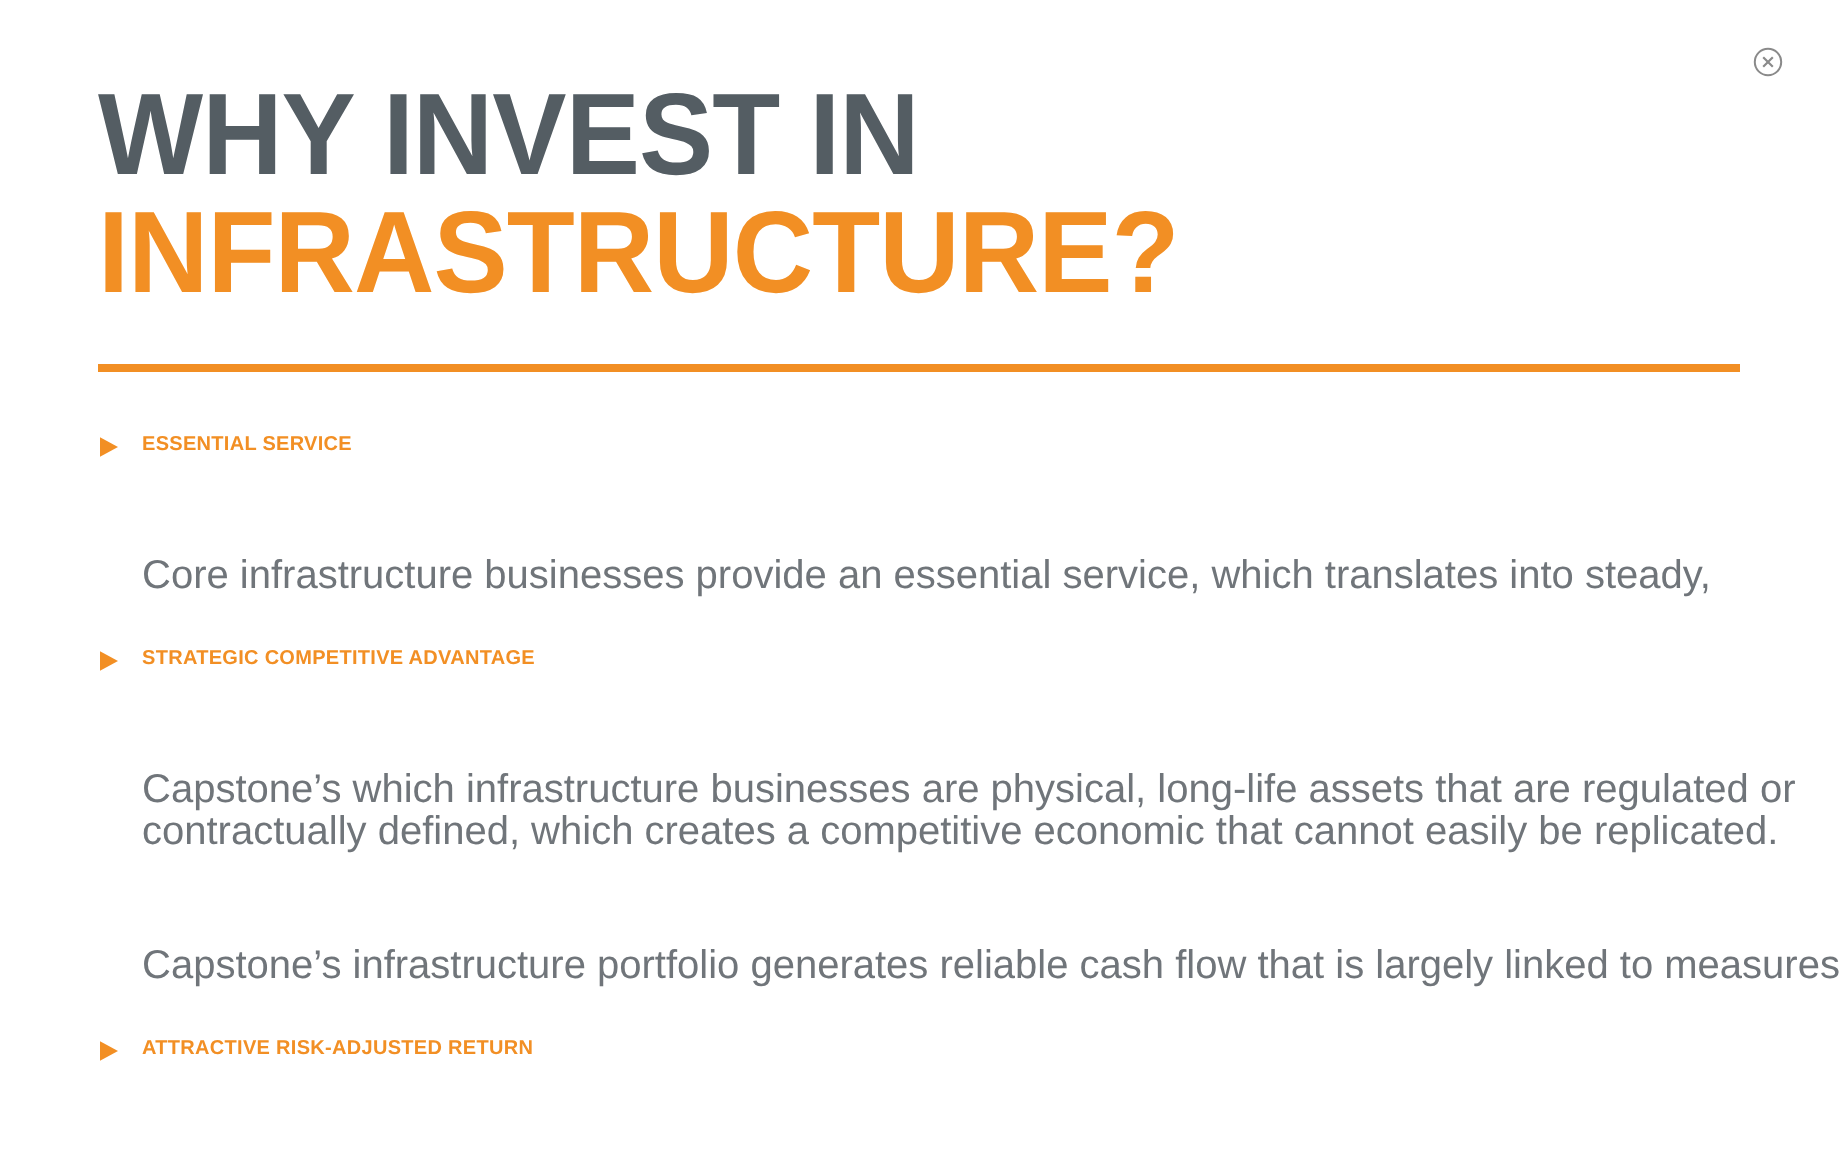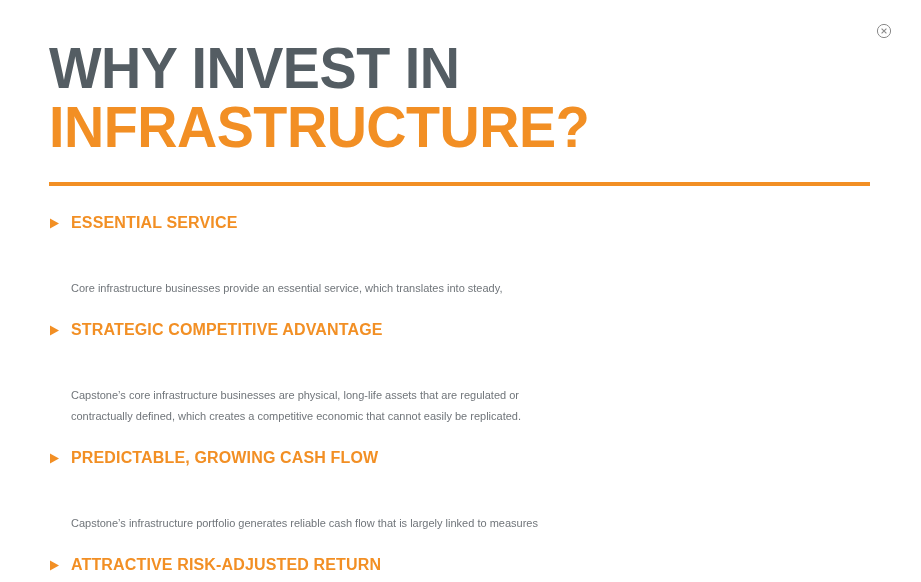--- a/index.html
+++ b/index.html
@@ -92,33 +92,33 @@
   .bullet-marker {
     flex: 0 0 auto;
     width: 22px;
     padding-top: 4px;
   }
   .bullet-marker svg { display: block; }
 
   .bullet-heading {
     font-family: "Liberation Sans", sans-serif;
     font-weight: 700;
-    font-size: 16px;
+    font-size: 10px;
     line-height: 18px;
     letter-spacing: 0.15px;
     color: #F28F24;
     text-transform: uppercase;
     white-space: nowrap;
   }
 
   .bullet-body {
     margin-left: 22px;
     font-family: "Liberation Sans", sans-serif;
     font-weight: 400;
-    font-size: 11px;
+    font-size: 20px;
     line-height: 21px;
     color: #70757A;
     margin-top: 46px;
   }
   .bullet-body .ln { display: block; white-space: nowrap; }
 </style>
 </head>
 <body>
 
 <div class="slide">
@@ -158,34 +158,26 @@
     <div class="bullet-item">
       <div class="bullet-heading-row">
         <span class="bullet-marker">
           <svg width="11" height="11" viewBox="0 0 11 11">
               <path d="M1 0.6 L10 5.5 L1 10.4 Z" fill="#F28F24"></path>
             </svg>
         </span>
         <span class="bullet-heading">STRATEGIC COMPETITIVE ADVANTAGE</span>
       </div>
       <div class="bullet-body">
-        <span class="ln">Capstone’s core infrastructure businesses are physical, long-life assets that are regulated or</span>
+        <span class="ln">Capstone’s which infrastructure businesses are physical, long-life assets that are regulated or</span>
         <span class="ln">contractually defined, which creates a competitive economic that cannot easily be replicated.</span>
       </div>
     </div>
 
     <div class="bullet-item">
-      <div class="bullet-heading-row">
-        <span class="bullet-marker">
-          <svg width="11" height="11" viewBox="0 0 11 11">
-              <path d="M1 0.6 L10 5.5 L1 10.4 Z" fill="#F28F24"></path>
-            </svg>
-        </span>
-        <span class="bullet-heading">PREDICTABLE, GROWING CASH FLOW</span>
-      </div>
       <div class="bullet-body">
         <span class="ln">Capstone’s infrastructure portfolio generates reliable cash flow that is largely linked to measures</span>
       </div>
     </div>
 
     <div class="bullet-item">
       <div class="bullet-heading-row">
         <span class="bullet-marker">
           <svg width="11" height="11" viewBox="0 0 11 11">
               <path d="M1 0.6 L10 5.5 L1 10.4 Z" fill="#F28F24"></path>

